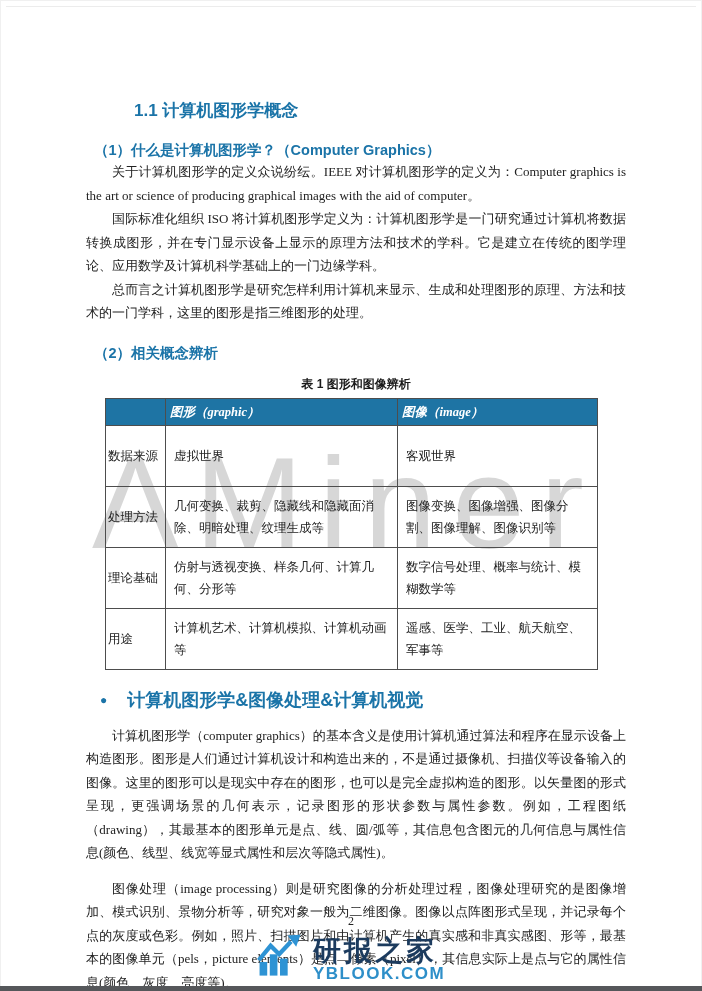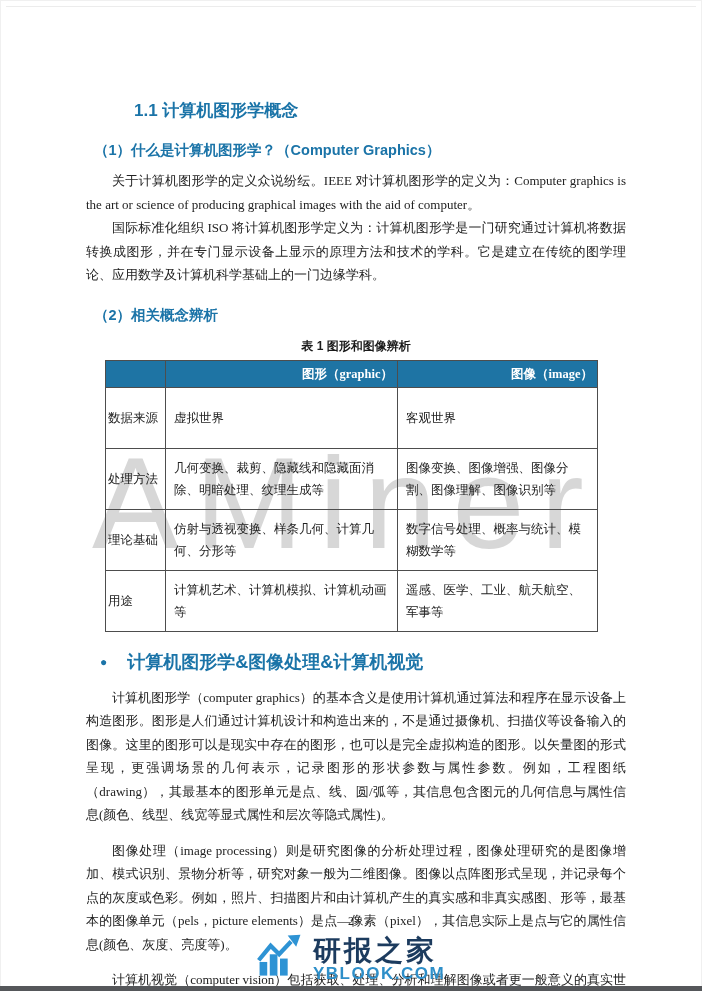--- a/index.html
+++ b/index.html
@@ -68,21 +68,21 @@
     white-space: pre-wrap;
   }
 
   .para {
     font-size: 13px;
     line-height: 23.5px;
     color: #222222;
     text-align: justify;
     text-indent: 2em;
   }
-  .para.first { margin-top: 9px; }
+  .para.first { }
   .para.spaced { margin-top: 12px; }
 
   .table-caption {
     margin-top: 13px;
     text-align: center;
     font-family: "Liberation Sans", sans-serif;
     font-size: 12px;
     font-weight: bold;
     color: #1a1a1a;
   }
@@ -96,23 +96,24 @@
     font-size: 12.5px;
     color: #222222;
   }
   table.compare th, table.compare td {
     border: 1px solid #4d4d4d;
   }
   table.compare thead th {
     background: #1e74a4;
     color: #ffffff;
     font-weight: bold;
-    text-align: right;
+    text-align: left;
     padding: 4px 4px;
     line-height: 18px;
+    font-style: italic;
   }
   table.compare td {
     background: transparent;
     padding: 4px 8px;
     line-height: 22px;
     text-align: left;
     vertical-align: middle;
   }
   table.compare td.rowlabel {
     padding: 19px 2px;
@@ -192,20 +193,21 @@
   <div class="page-topline"></div>
 
   <div class="watermark">AMiner</div>
 
   <div class="content">
     <div class="h2">1.1 计算机图形学概念</div>
 
     <div class="h3">（1）什么是计算机图形学？（Computer Graphics）</div>
     <p class="para first">关于计算机图形学的定义众说纷纭。IEEE 对计算机图形学的定义为：Computer graphics is the art or science of producing graphical images with the aid of computer。</p>
     <p class="para">国际标准化组织 ISO 将计算机图形学定义为：计算机图形学是一门研究通过计算机将数据转换成图形，并在专门显示设备上显示的原理方法和技术的学科。它是建立在传统的图学理论、应用数学及计算机科学基础上的一门边缘学科。</p>
+    <p class="para">总而言之计算机图形学是研究怎样利用计算机来显示、生成和处理图形的原理、方法和技术的一门学科，这里的图形是指三维图形的处理。</p>
 
     <div class="h3">（2）相关概念辨析</div>
 
     <div class="table-caption">表 1 图形和图像辨析</div>
     <table class="compare">
       <colgroup>
         <col class="col-label">
         <col class="col-graphic">
         <col class="col-image">
       </colgroup>

